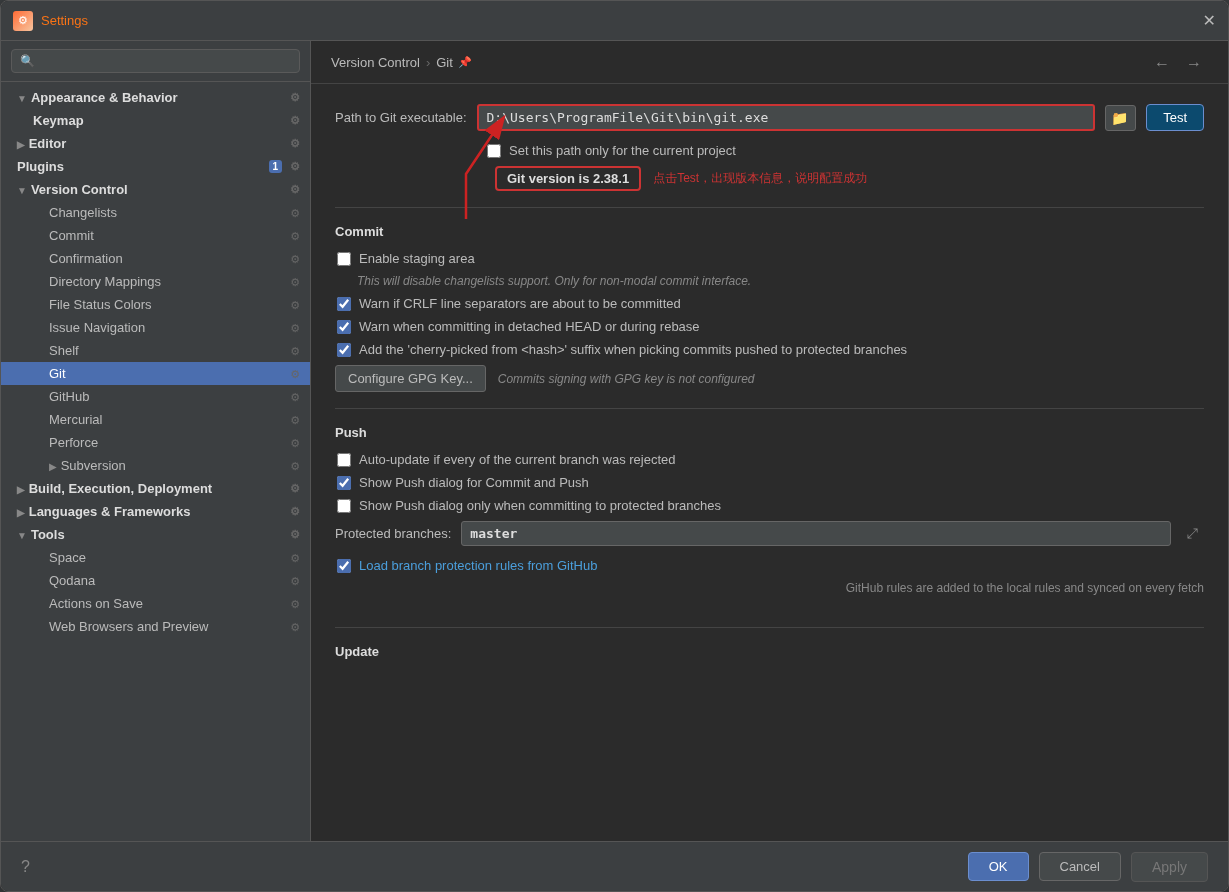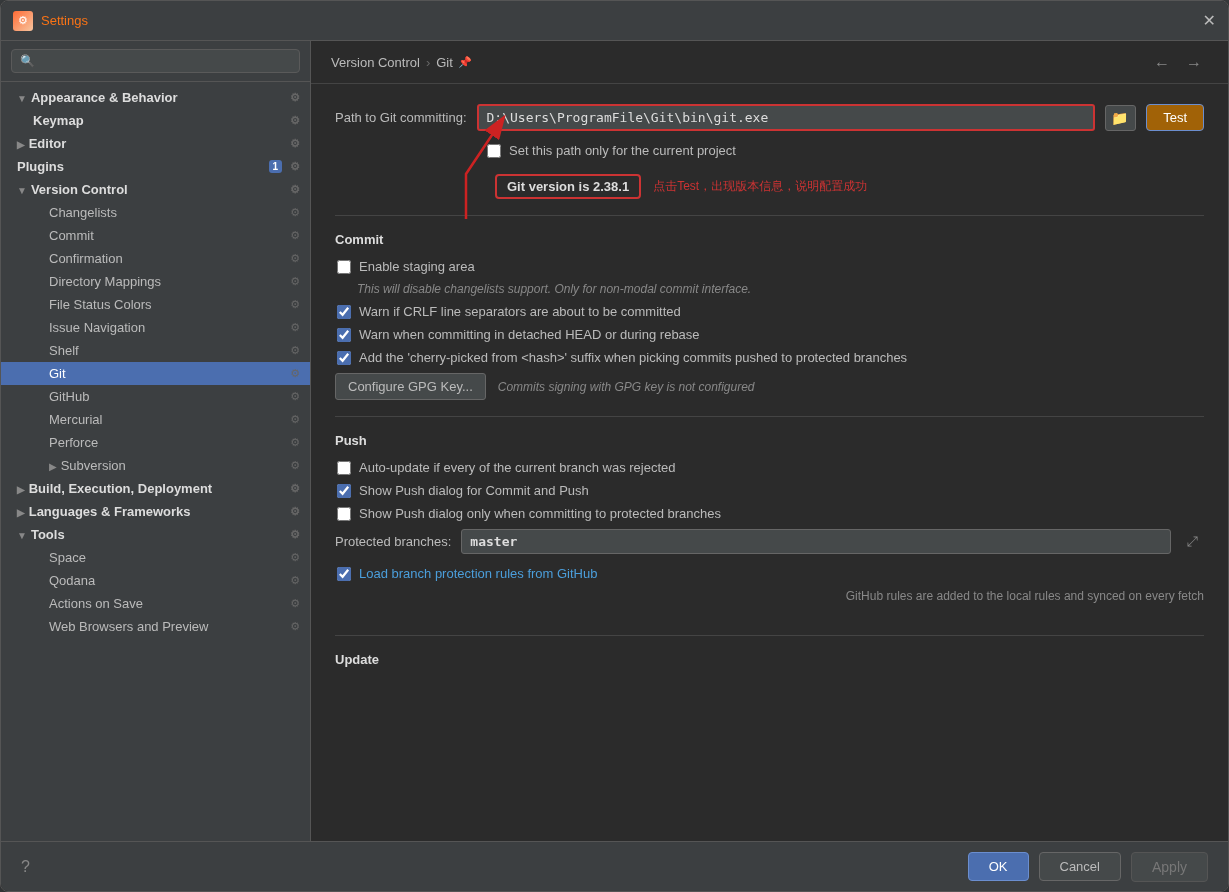--- a/index.html
+++ b/index.html
@@ -18,40 +18,40 @@
     .sidebar { width: 310px; background: #3c3f41; border-right: 1px solid #555; display: flex; flex-direction: column; flex-shrink: 0; overflow: hidden; }
     .search-box { padding: 8px 10px; border-bottom: 1px solid #555; }
     .search-input { width: 100%; background: #45494a; border: 1px solid #5a5a5a; border-radius: 4px; padding: 4px 8px; color: #bbb; font-size: 12px; outline: none; }
     .sidebar-tree { flex: 1; overflow-y: auto; padding: 4px 0; }
     .sidebar-item { padding: 4px 10px 4px 16px; color: #bbb; cursor: pointer; display: flex; align-items: center; justify-content: space-between; font-size: 13px; }
     .sidebar-item.selected { background: #4b6eaf; color: white; }
     .sidebar-item.bold { font-weight: bold; color: #ddd; }
     .sidebar-item .arrow { margin-right: 4px; font-size: 10px; color: #888; }
     .sidebar-item .icon-right { color: #666; font-size: 11px; }
     .sidebar-child { padding-left: 32px; }
-    .sidebar-child2 { padding-left: 48px; }
+    .sidebar-child2 { padding-left: 48px; align-items: flex-end; }
     .sidebar-item .badge { background: #4b6eaf; color: white; border-radius: 3px; font-size: 10px; padding: 1px 4px; margin-right: 4px; }
     
     
     .main { flex: 1; background: #2b2b2b; overflow-y: auto; display: flex; flex-direction: column; }
     
     .main-header { padding: 10px 20px; border-bottom: 1px solid #444; display: flex; align-items: center; gap: 8px; flex-shrink: 0; background: #2b2b2b; }
     .breadcrumb { color: #bbb; font-size: 13px; display: flex; align-items: center; gap: 6px; }
     .breadcrumb-arrow { color: #666; }
     .breadcrumb-icon { color: #666; font-size: 11px; cursor: pointer; }
     .nav-arrows { margin-left: auto; display: flex; gap: 4px; }
     .nav-btn { background: none; border: none; color: #888; cursor: pointer; font-size: 16px; padding: 2px 6px; }
     
     .main-body { padding: 20px 24px; flex: 1; }
     
     .form-row { display: flex; align-items: center; gap: 10px; margin-bottom: 12px; }
     .form-label { color: #bbb; font-size: 13px; white-space: nowrap; }
     .form-input { background: #45494a; border: 2px solid #cc3333; border-radius: 3px; color: #ddd; padding: 4px 8px; font-size: 13px; flex: 1; outline: none; font-family: monospace; }
     .browse-btn { background: #45494a; border: 1px solid #666; color: #bbb; padding: 4px 6px; cursor: pointer; border-radius: 3px; font-size: 14px; }
-    .test-btn { background: #a16207; border: 1px solid #6b8ecf; color: white; padding: 5px 16px; cursor: pointer; border-radius: 3px; font-size: 13px; border-radius: 4px; }
+    .test-btn { background: #0c4a6e; border: 1px solid #6b8ecf; color: white; padding: 5px 16px; cursor: pointer; border-radius: 3px; font-size: 13px; border-radius: 4px; }
     
     .checkbox-row { display: flex; align-items: center; gap: 8px; margin-bottom: 8px; padding-left: 2px; }
     .checkbox-row input[type=checkbox] { width: 14px; height: 14px; accent-color: #4b6eaf; }
     .checkbox-label { color: #bbb; font-size: 13px; }
     
     .version-badge { display: inline-flex; align-items: center; background: transparent; border: 2px solid #cc3333; border-radius: 4px; padding: 3px 10px; color: #ddd; font-size: 13px; font-weight: bold; margin-left: 8px; }
     .chinese-text { color: #cc3333; font-size: 12px; margin-left: 12px; }
     
     .section-divider { border: none; border-top: 1px solid #444; margin: 16px 0; }
     .section-title { color: #ddd; font-size: 13px; font-weight: 600; margin-bottom: 12px; }
@@ -212,27 +212,27 @@
         </div>
         <div class="nav-arrows">
           <button class="nav-btn">←</button>
           <button class="nav-btn">→</button>
         </div>
       </div>
 
       <div class="main-body relative-wrap">
 
         <div class="form-row">
-          <label class="form-label">Path to Git committing:</label>
+          <label class="form-label">Path to Git executable:</label>
           <input type="text" class="form-input" value="D:\Users\ProgramFile\Git\bin\git.exe" style="">
           <button class="browse-btn">📁</button>
           <button class="test-btn">Test</button>
         </div>
 
-        <div class="checkbox-row" style="margin-left: 150px; margin-bottom: 16px;">
+        <div class="checkbox-row" style="margin-left: 150px; margin-bottom: 8px;">
           <input type="checkbox" style="">
           <label class="checkbox-label">Set this path only for the current project</label>
         </div>
 
         <div class="version-row" style="margin-left: 150px;">
           <span class="version-badge">Git version is 2.38.1</span>
           <span class="chinese-text">点击Test，出现版本信息，说明配置成功</span>
         </div>
 
         <svg style="position:absolute; top:0; left:0; width:500px; height:220px; pointer-events:none; overflow:visible;">

